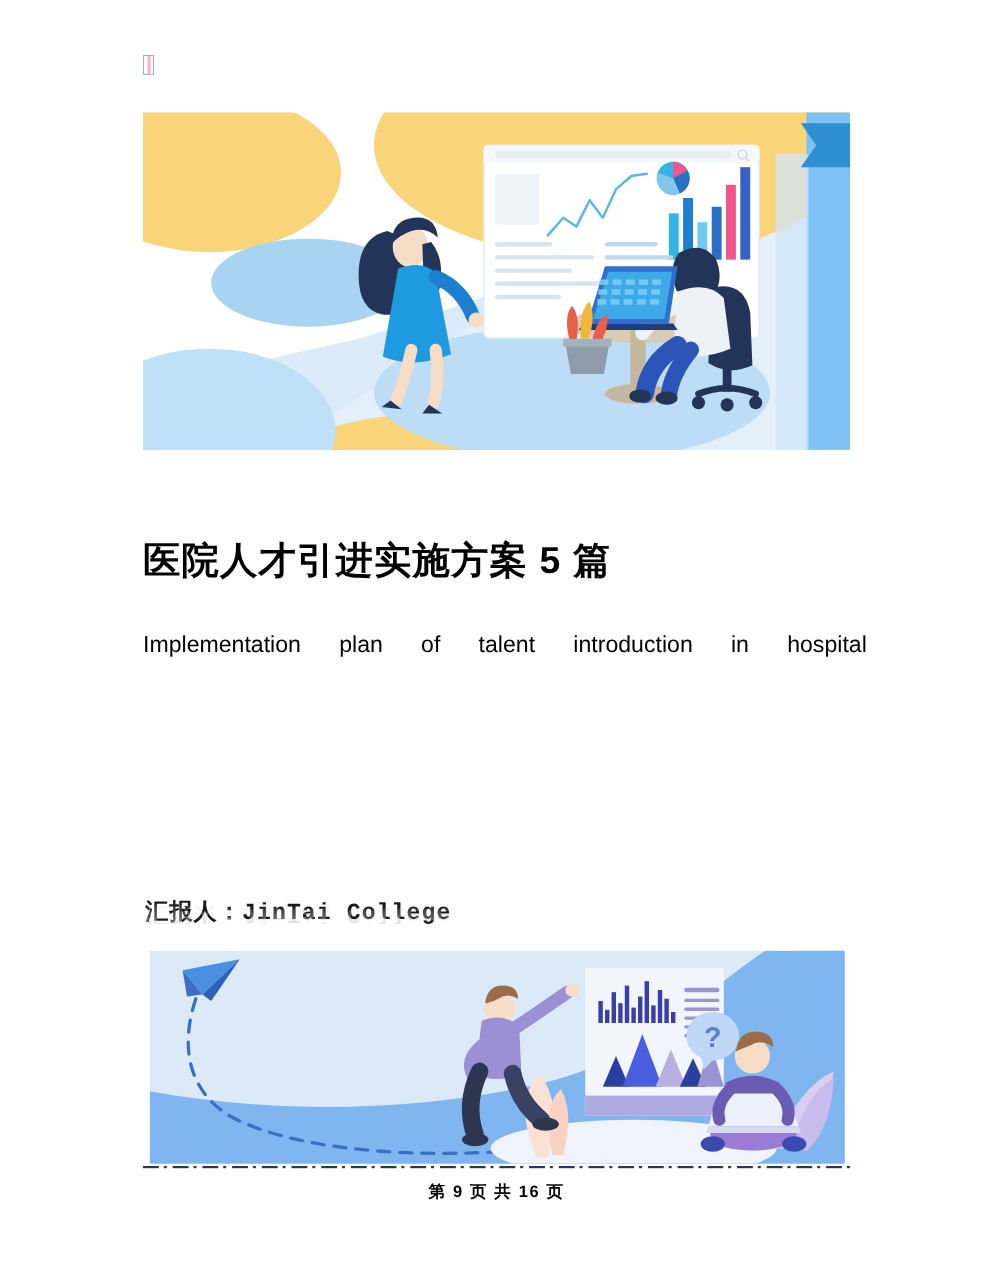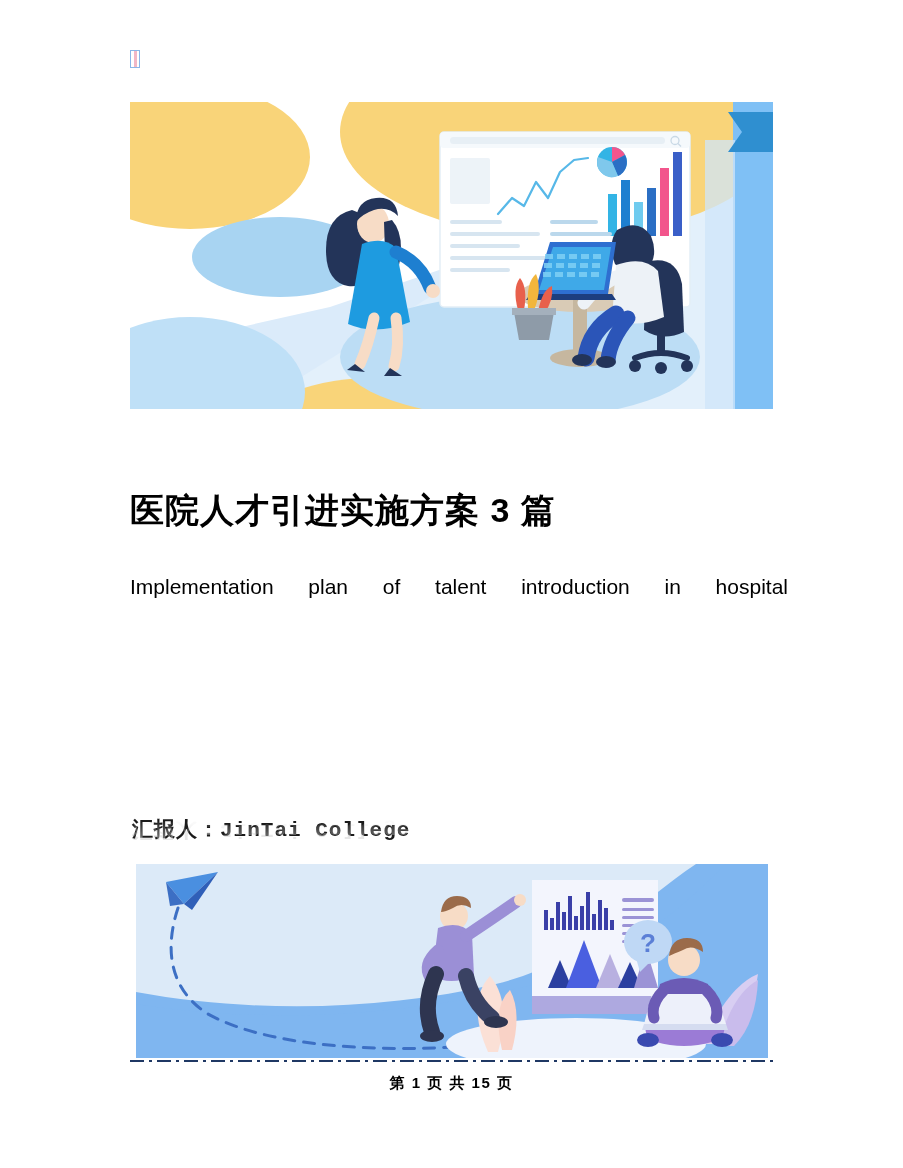--- a/index.html
+++ b/index.html
@@ -306,21 +306,21 @@
           <path d="M388,208 q-6,-22 2,-32 q8,10 4,32 z" fill="#E8604C"></path>
           <path d="M398,206 q-2,-26 8,-34 q6,14 -1,34 z" fill="#F2B63C"></path>
           <path d="M408,210 q4,-22 14,-26 q2,14 -8,28 z" fill="#E8604C"></path>
           <polygon points="384,210 424,210 419,238 389,238" fill="#8E9BA8"></polygon>
           <rect x="382" y="206" width="44" height="7" fill="#A4B0BC"></rect>
         </g>
       </g>
     </svg>
   </div>
 
-  <div class="doc-title">医院人才引进实施方案 3 篇</div>
+  <div class="doc-title">医院人才引进实施方案 5 篇</div>
 
   <div class="doc-subtitle">Implementation plan of talent introduction in hospital</div>
 
   <div class="reporter-wrap">
     <div class="reporter">汇报人：JinTai  College</div>
     <div class="reporter-reflection">汇报人：JinTai  College</div>
   </div>
 
   <div class="hero2">
     <svg viewBox="0 0 632 194" xmlns="http://www.w3.org/2000/svg">
@@ -428,15 +428,15 @@
           <polygon points="508,160 590,160 592,166 506,166" fill="#D5DCF0"></polygon>
 
           <path d="M528,126 q-14,14 -10,28" stroke="#6B5BB5" stroke-width="11" fill="none" stroke-linecap="round"></path>
           <path d="M570,126 q14,14 10,28" stroke="#6B5BB5" stroke-width="11" fill="none" stroke-linecap="round"></path>
         </g>
       </g>
     </svg>
   </div>
 
   <div class="footer-rule"></div>
-  <div class="footer-page">第 1 页 共 15 页</div>
+  <div class="footer-page">第 9 页 共 16 页</div>
 
 </div>
 
 </body></html>

